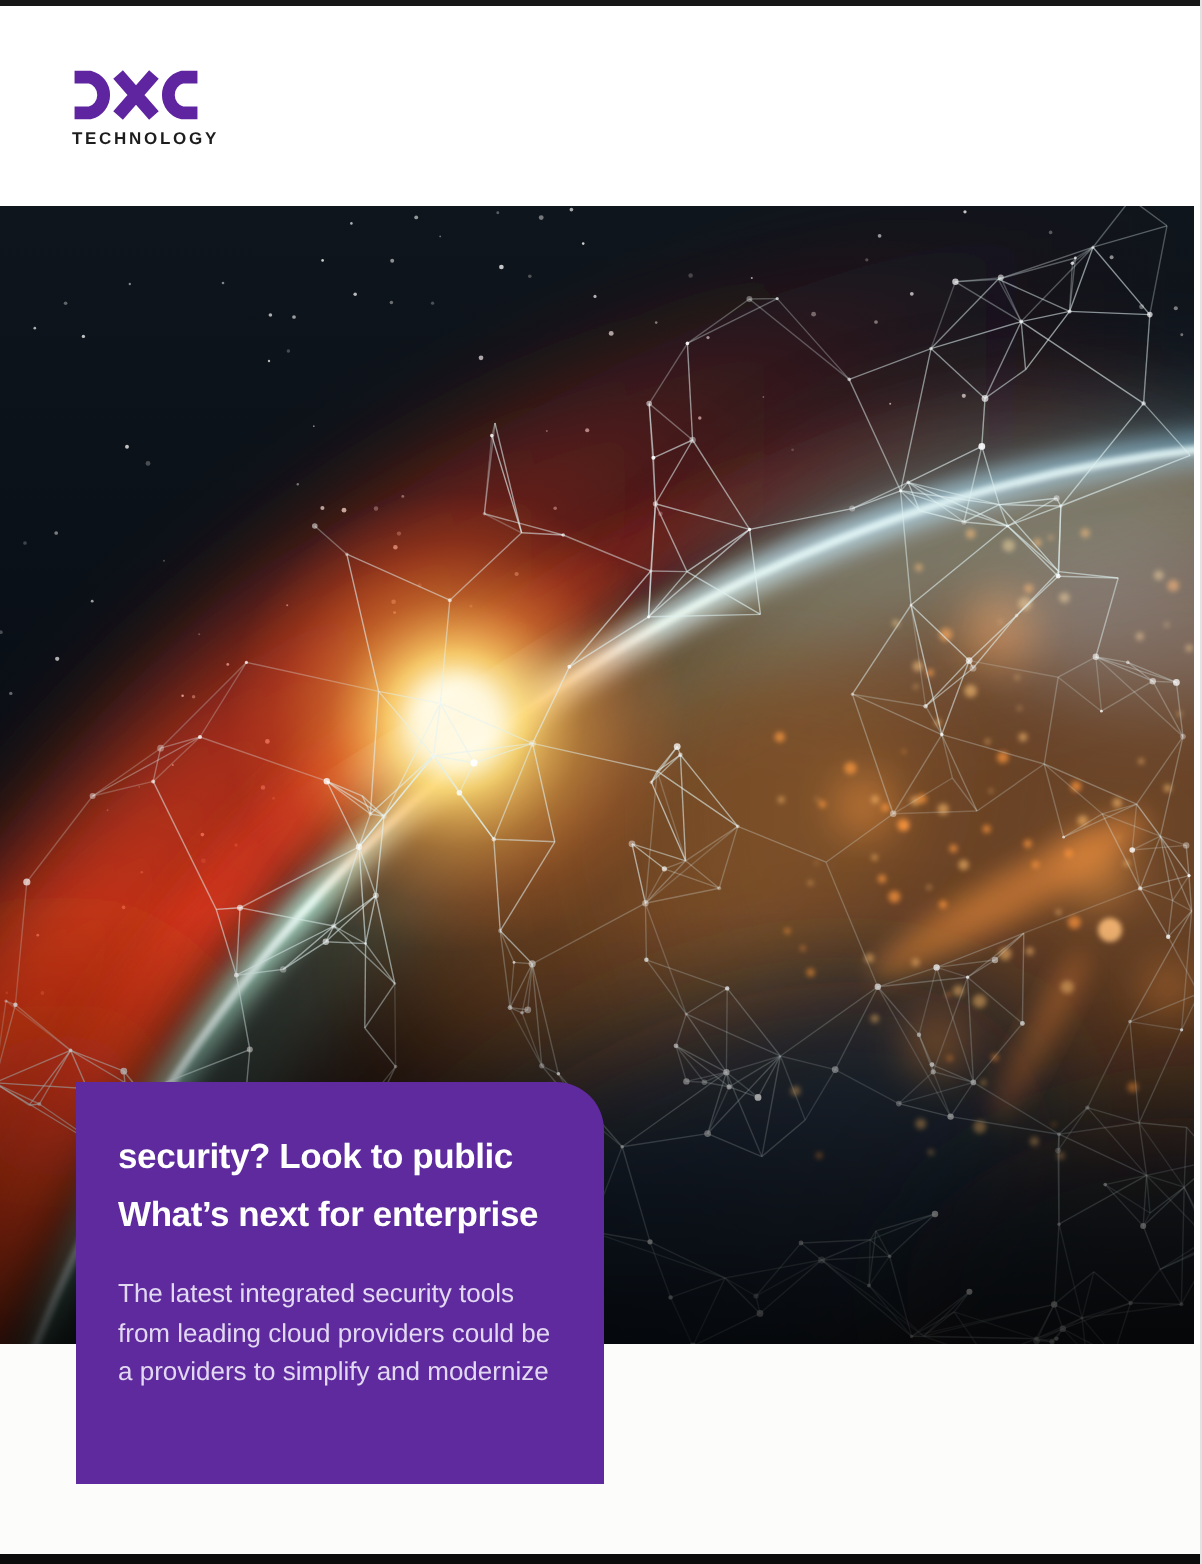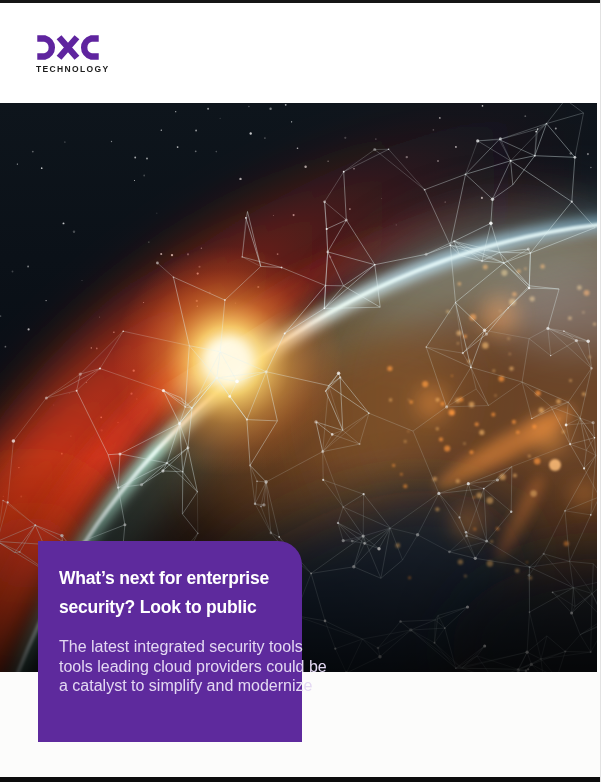--- a/index.html
+++ b/index.html
@@ -25,21 +25,21 @@
   }
   .footer-strip{position:absolute;top:672px;left:0;width:601px;height:105px;background:#fcfcfb;}
 
   .panel{
     position:absolute;left:38px;top:541px;width:264px;height:201px;
     background:#5E2A9D;border-radius:0 24px 0 0;z-index:5;
     box-sizing:border-box;padding:23px 8px 0 21px;
   }
   .panel-title{color:#ffffff;font-weight:bold;font-size:17.5px;line-height:29px;letter-spacing:-0.2px;}
   .panel-title .t-line{white-space:nowrap;}
-  .panel-sub{margin-top:15px;color:#e3d8f2;font-size:16px;line-height:19.5px;}
+  .panel-sub{margin-top:15px;color:#e3d8f2;font-size:13px;line-height:19.5px;}
   .panel-sub .s-line{white-space:nowrap;}
 </style>
 </head>
 <body>
 
 <div class="page-top-bar"></div>
 
 <div class="header">
   <div class="logo">
     <svg width="64" height="27" viewBox="0 0 100 42" fill="none" stroke="#5F249F" stroke-width="10" aria-label="DXC">
@@ -1102,24 +1102,24 @@
       </g>
 
     <rect x="0" y="0" width="597" height="569" fill="url(#vigGrad)"></rect>
   </svg>
 </div>
 
 <div class="footer-strip"></div>
 
 <div class="panel">
   <div class="panel-title">
+    <div class="t-line">security? Look to public</div>
     <div class="t-line">What’s next for enterprise</div>
-    <div class="t-line">security? Look to public</div>
   </div>
   <div class="panel-sub">
     <div class="s-line">The latest integrated security tools</div>
-    <div class="s-line">tools leading cloud providers could be</div>
-    <div class="s-line">a catalyst to simplify and modernize</div>
+    <div class="s-line">from leading cloud providers could be</div>
+    <div class="s-line">a providers to simplify and modernize</div>
   </div>
 </div>
 
 <div class="page-bottom-bar"></div>
 <div class="page-right-edge"></div>
 
 </body></html>

